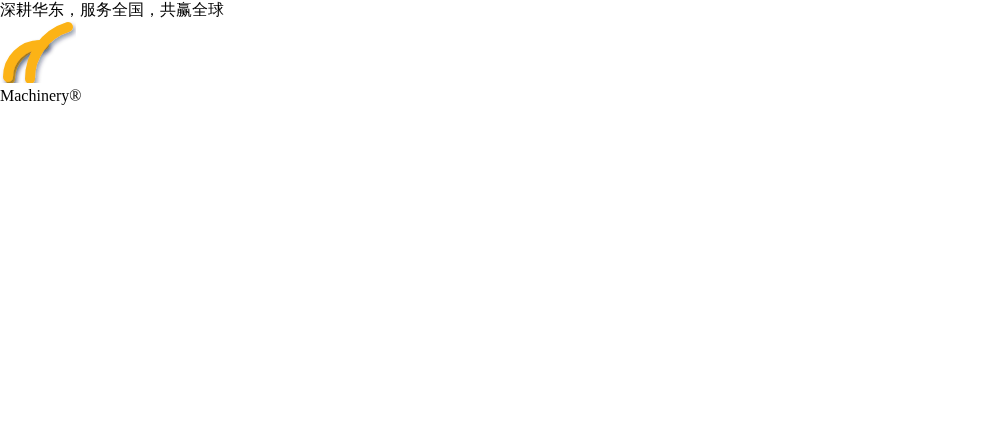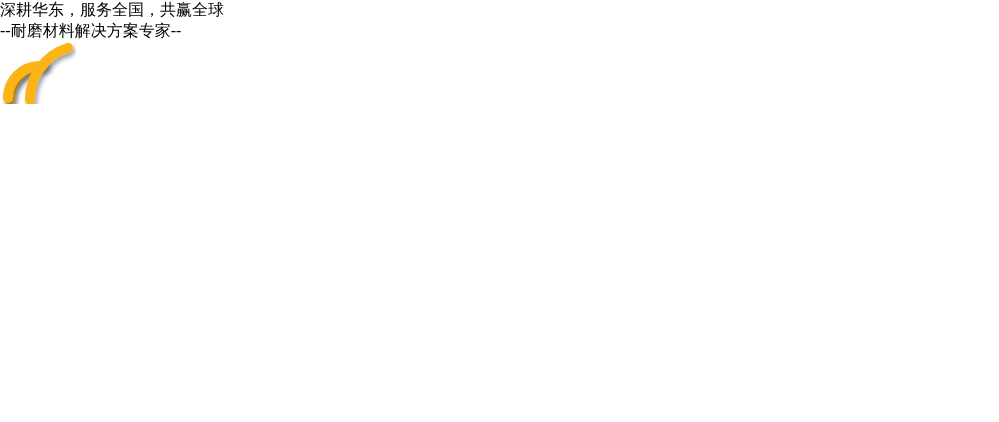--- a/index.html
+++ b/index.html
@@ -128,21 +128,20 @@
 </style>
 </head>
 <body>
 
 <div id="banner">
 
   <div class="bg-sheen"></div>
 
   <div class="headline">深耕华东，服务全国，共赢全球</div>
 
-  <div class="subtitle">--耐磨材料解决方案专家--</div>
 
   <div class="logo">
 
 
     <div class="logo-waves">
       <svg width="76" height="62" viewBox="0 0 76 62" xmlns="http://www.w3.org/2000/svg">
         <defs>
           <filter id="wshadow" x="-30%" y="-30%" width="180%" height="180%">
             <feDropShadow dx="2" dy="3" stdDeviation="2" flood-color="#001a3c" flood-opacity="0.42"></feDropShadow>
           </filter>
@@ -151,16 +150,17 @@
           <path d="M 10 58 A 34 34 0 0 1 44 24"></path>
           <path d="M 34 58 A 58 58 0 0 1 62 8" transform="translate(0,0)" opacity="0"></path>
         </g>
         <g fill="none" stroke="#fcb316" stroke-width="10" stroke-linecap="round" filter="url(#wshadow)">
           <path d="M 8 56 A 32 32 0 0 1 40 24"></path>
           <path d="M 30 58 A 54 54 0 0 1 68 6"></path>
         </g>
       </svg>
     </div>
 
+    <div class="logo-sub"><span>Machinery</span><span class="reg">®</span></div>
 
   </div>
 
 </div>
 
 </body></html>

